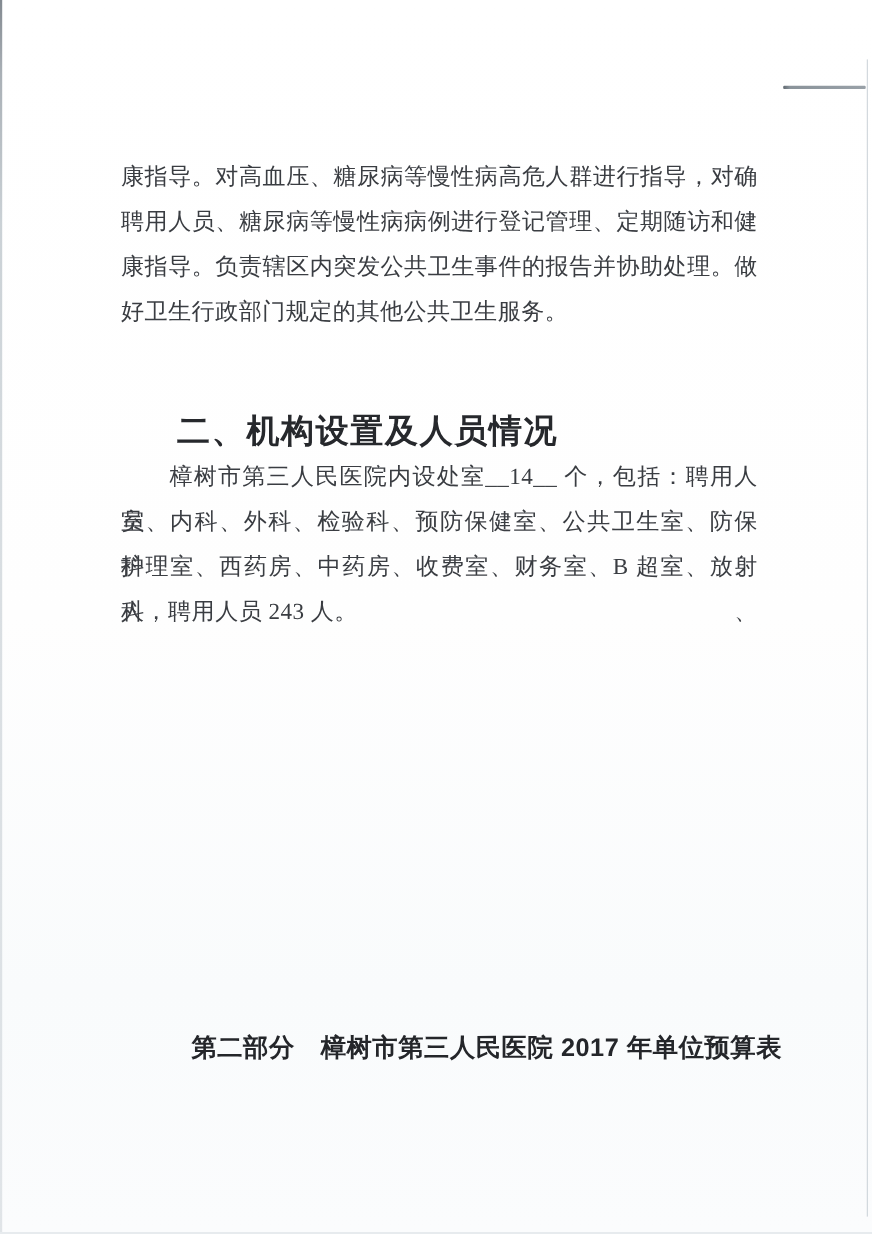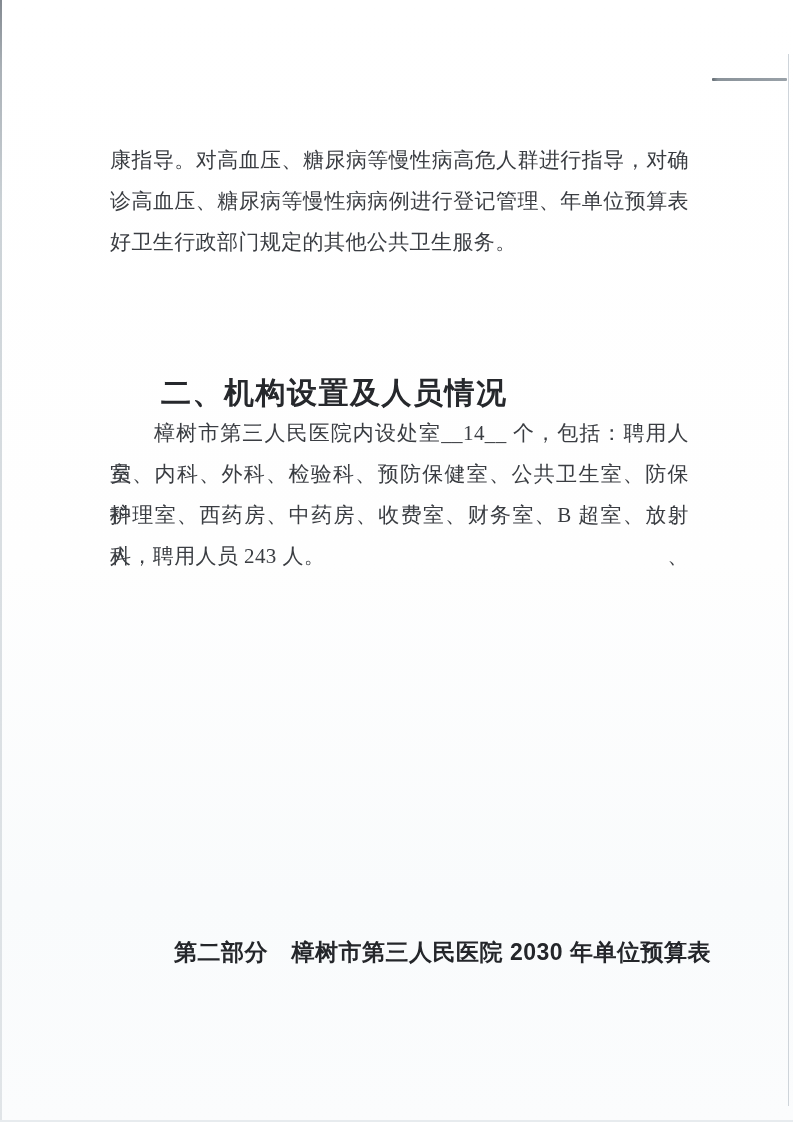--- a/index.html
+++ b/index.html
@@ -102,28 +102,29 @@
 
 <div class="page">
 
   <div class="edge-left"></div>
   <div class="edge-right"></div>
   <div class="fold"></div>
   <div class="edge-bottom"></div>
 
   <section class="para para1">
     <p class="line just">康指导。对高血压、糖尿病等慢性病高危人群进行指导，对确</p>
-    <p class="line just">诊高血压、糖尿病等慢性病病例进行登记管理、年单位预算表</p>
+    <p class="line just">聘用人员、糖尿病等慢性病病例进行登记管理、定期随访和健</p>
+    <p class="line just">康指导。负责辖区内突发公共卫生事件的报告并协助处理。做</p>
     <p class="line">好卫生行政部门规定的其他公共卫生服务。</p>
   </section>
 
   <h2 class="heading">二、机构设置及人员情况</h2>
 
   <section class="para para2">
     <p class="line just indent">樟树市第三人民医院内设处室__14__ 个，包括：聘用人员</p>
     <p class="line just">室、内科、外科、检验科、预防保健室、公共卫生室、防保科、</p>
     <p class="line just">护理室、西药房、中药房、收费室、财务室、B 超室、放射科、</p>
     <p class="line">人，聘用人员 243 人。</p>
   </section>
 
-  <h2 class="part-title">第二部分　樟树市第三人民医院 2030 年单位预算表</h2>
+  <h2 class="part-title">第二部分　樟树市第三人民医院 2017 年单位预算表</h2>
 
 </div>
 
 </body></html>

